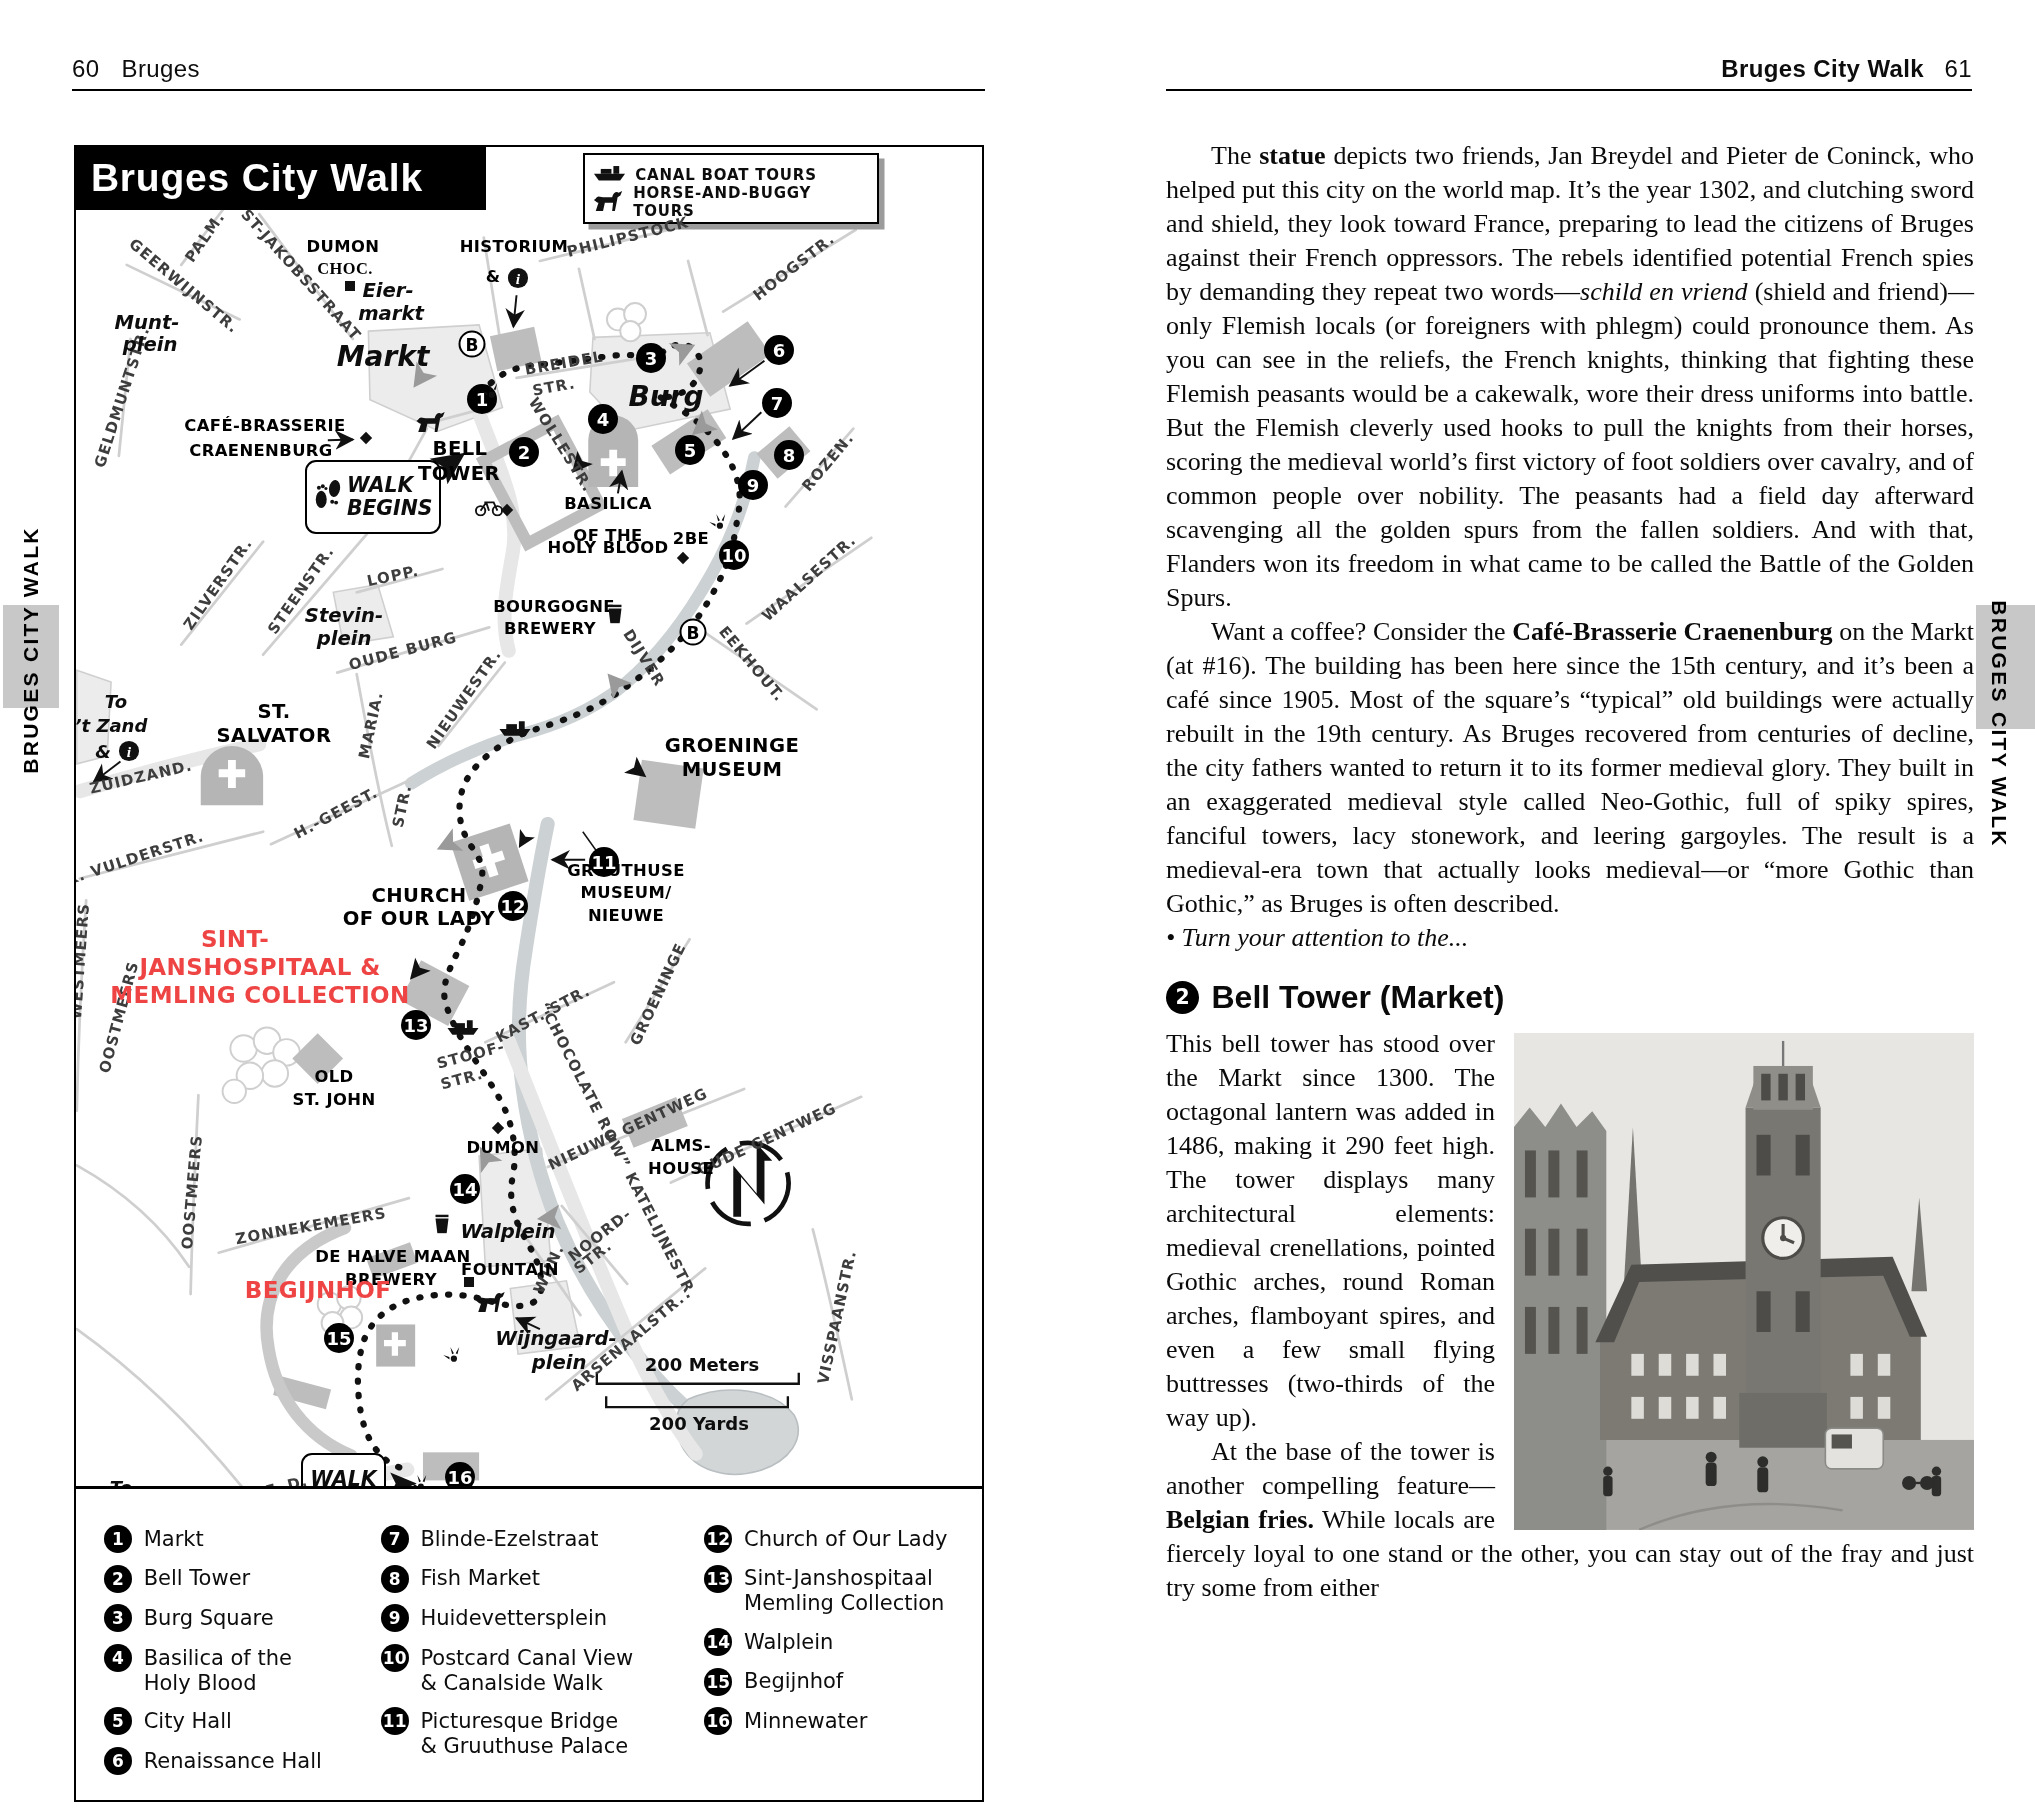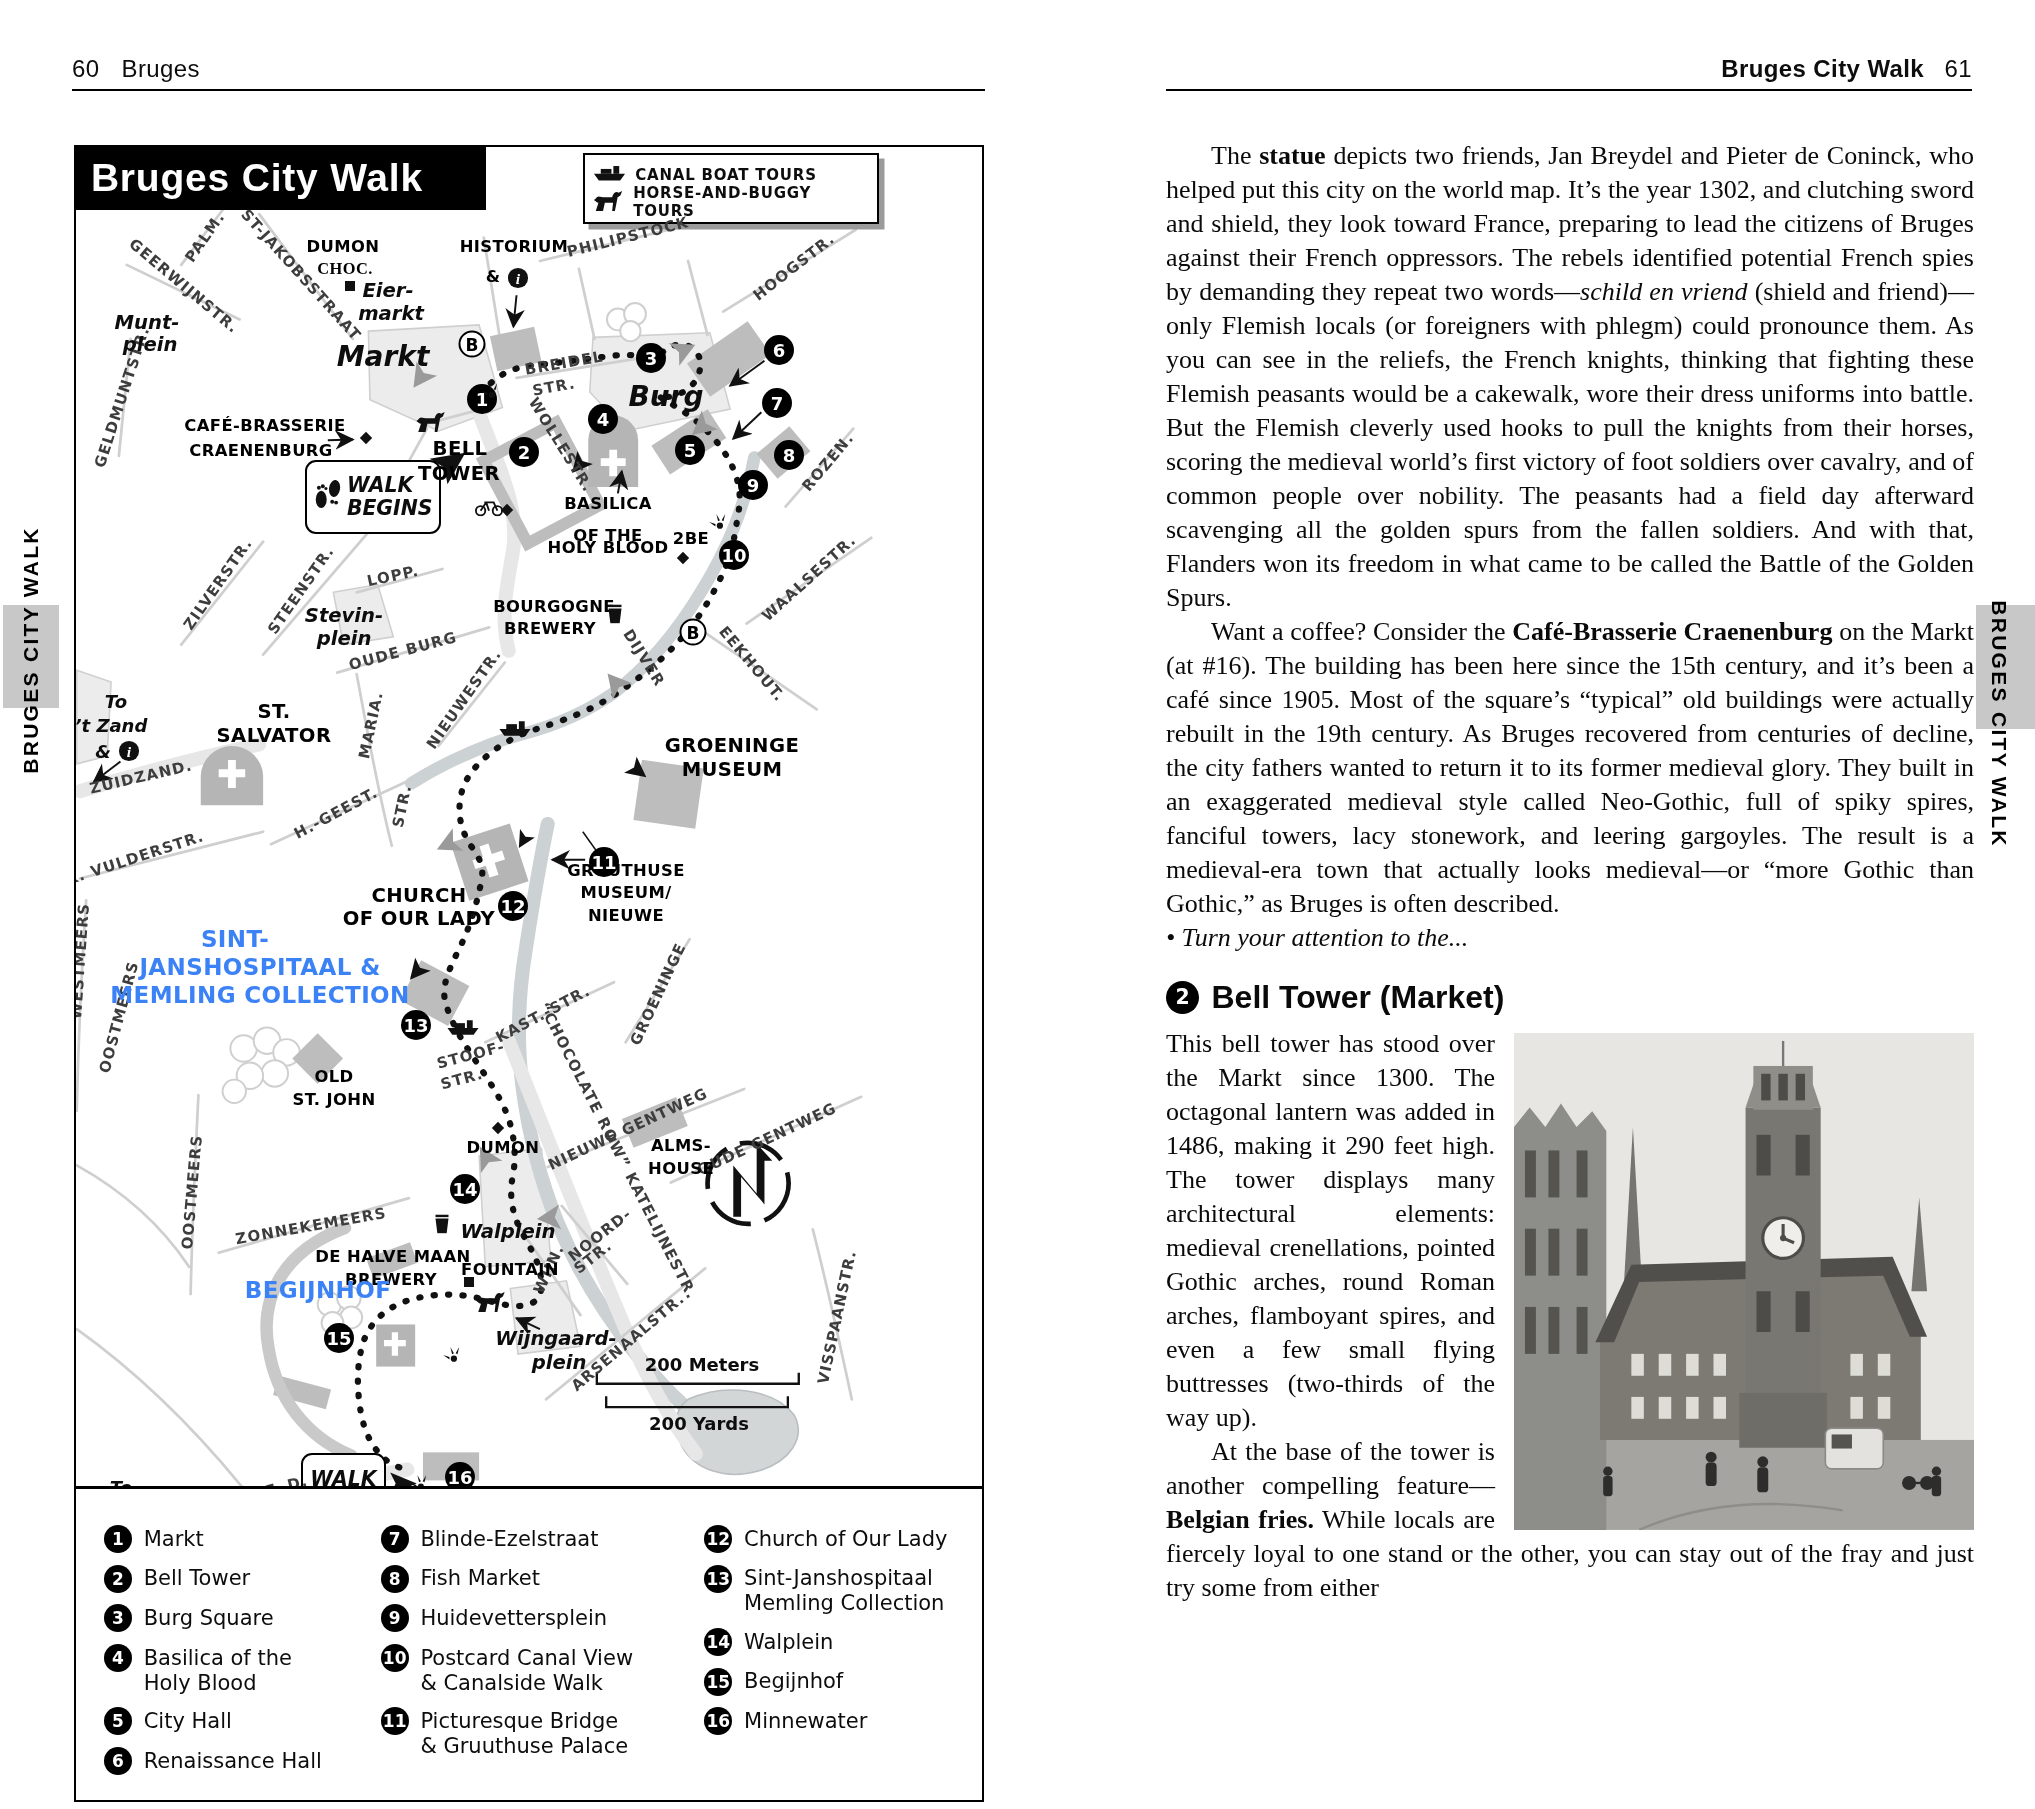--- a/index.html
+++ b/index.html
@@ -39,21 +39,21 @@
   .walkbox{position:absolute;background:#fff;border:2.7px solid #000;border-radius:11px;
            display:flex;align-items:center;justify-content:center;gap:6.3px;
            font:700 italic 20.4px "DejaVu Sans",sans-serif;line-height:23.5px;}
   .wb{left:229px;top:313px;width:132px;height:70px;}
   .we{left:225px;top:1306px;width:81px;height:72px;}
   .ml{position:absolute;white-space:pre;text-align:center;
       transform:translate(-50%,-50%) rotate(var(--r,0deg));}
   .c-st{font:700 15px "DejaVu Sans",sans-serif;color:#3d3d3d;letter-spacing:1.2px;}
   .c-poi{font:700 16.4px "DejaVu Sans",sans-serif;color:#000;letter-spacing:0.4px;}
   .c-poib{font:700 19.6px "DejaVu Sans",sans-serif;color:#000;letter-spacing:0.4px;}
-  .c-poih{font:700 23px "DejaVu Sans",sans-serif;color:#3b82f6;letter-spacing:0.4px;}
+  .c-poih{font:700 23px "DejaVu Sans",sans-serif;color:#ef4444;letter-spacing:0.4px;}
   .c-pl{font:italic 700 19.6px "DejaVu Sans",sans-serif;}
   .c-plb{font:italic 700 28px "DejaVu Sans",sans-serif;}
   .c-sm{font:italic 700 18px "DejaVu Sans",sans-serif;}
   .mk{position:absolute;width:30px;height:30px;border-radius:50%;background:#000;color:#fff;
       font:700 18px "DejaVu Sans",sans-serif;display:flex;align-items:center;justify-content:center;
       transform:translate(-50%,-50%);}
   .bstop{position:absolute;width:27px;height:27px;border-radius:50%;background:#fff;color:#000;
       border:2.3px solid #000;font:700 17px "DejaVu Sans",sans-serif;display:flex;align-items:center;
       justify-content:center;transform:translate(-50%,-50%);box-sizing:border-box;}
   .map-ic{position:absolute;transform:translate(-50%,-50%);line-height:0;}

